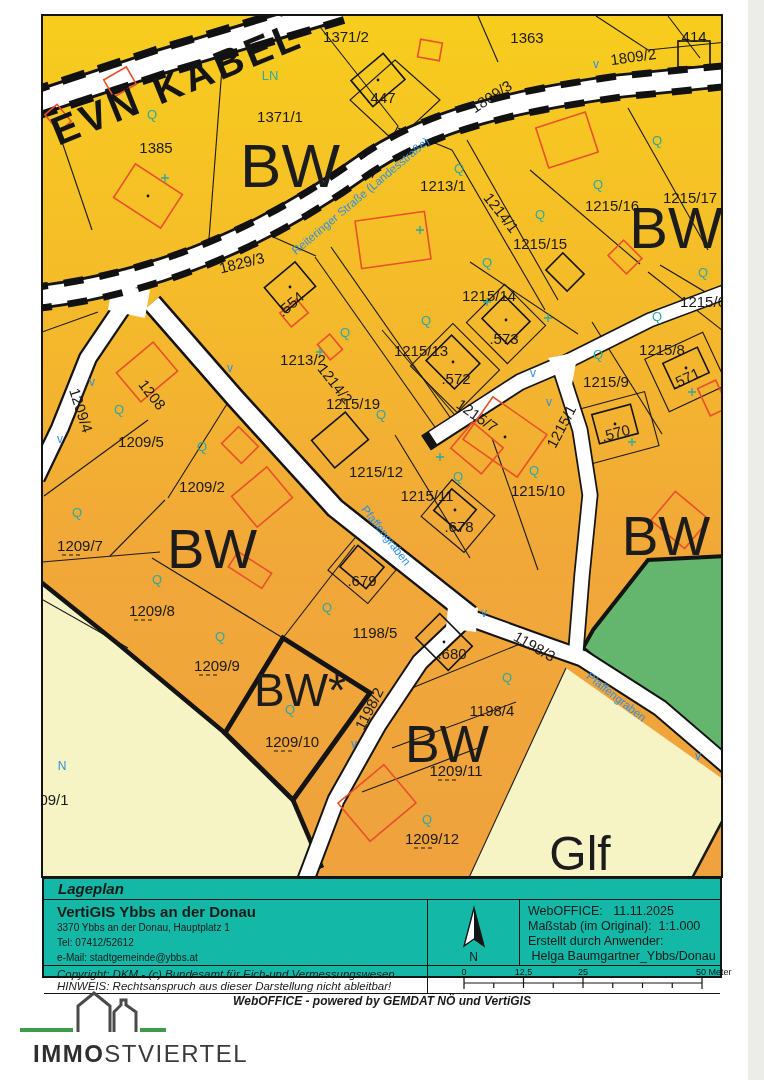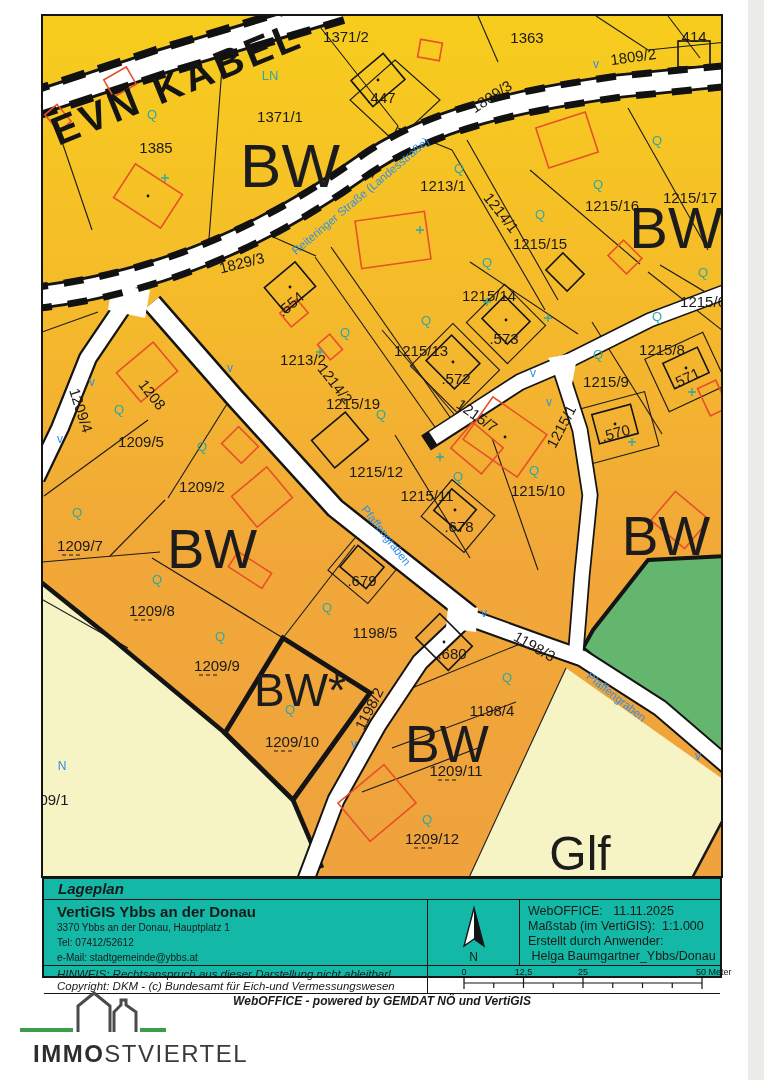--- a/index.html
+++ b/index.html
@@ -323,29 +323,29 @@
       <svg width="60" height="46" style="margin-top:4px">
         <path d="M30,4 L20,42 L30,35 L40,42 Z" fill="#ffffff" stroke="#141414" stroke-width="1.4"></path>
         <path d="M30,4 L40,42 L30,35 Z" fill="#141414"></path>
       </svg>
       <div class="nlabel">N</div>
     </div>
     <div class="cellC">
       <div>
         <span>WebOFFICE:</span>&nbsp;&nbsp;&nbsp;<span>11.11.2025</span></div>
       <div>
-        <span>Maßstab (im VertiGIS):</span>&nbsp;&nbsp;<span>1:1.000</span></div>
+        <span>Maßstab (im Original):</span>&nbsp;&nbsp;<span>1:1.000</span></div>
       <div>Erstellt durch Anwender:</div>
       <div>&nbsp;<span>Helga Baumgartner_Ybbs/Donau</span></div>
     </div>
   </div>
   <div class="row3">
     <div class="cell3A">
+      <div>Copyright: DKM - (c) Bundesamt für Eich-und Vermessungswesen</div>
       <div>HINWEIS: Rechtsanspruch aus dieser Darstellung nicht ableitbar!</div>
-      <div>Copyright: DKM - (c) Bundesamt für Eich-und Vermessungswesen</div>
     </div>
     <div class="cell3B">
       <svg width="290" height="26" style="position:absolute;left:28px;top:1px">
         <g stroke="#141414" stroke-width="1.2">
           <line x1="8" y1="16" x2="246" y2="16"></line>
           <line x1="8" y1="10" x2="8" y2="22"></line>
               <line x1="37.75" y1="16" x2="37.75" y2="21"></line>
           <line x1="67.5" y1="11" x2="67.5" y2="21"></line>
               <line x1="97.25" y1="16" x2="97.25" y2="21"></line>
           <line x1="127" y1="11" x2="127" y2="21"></line>

